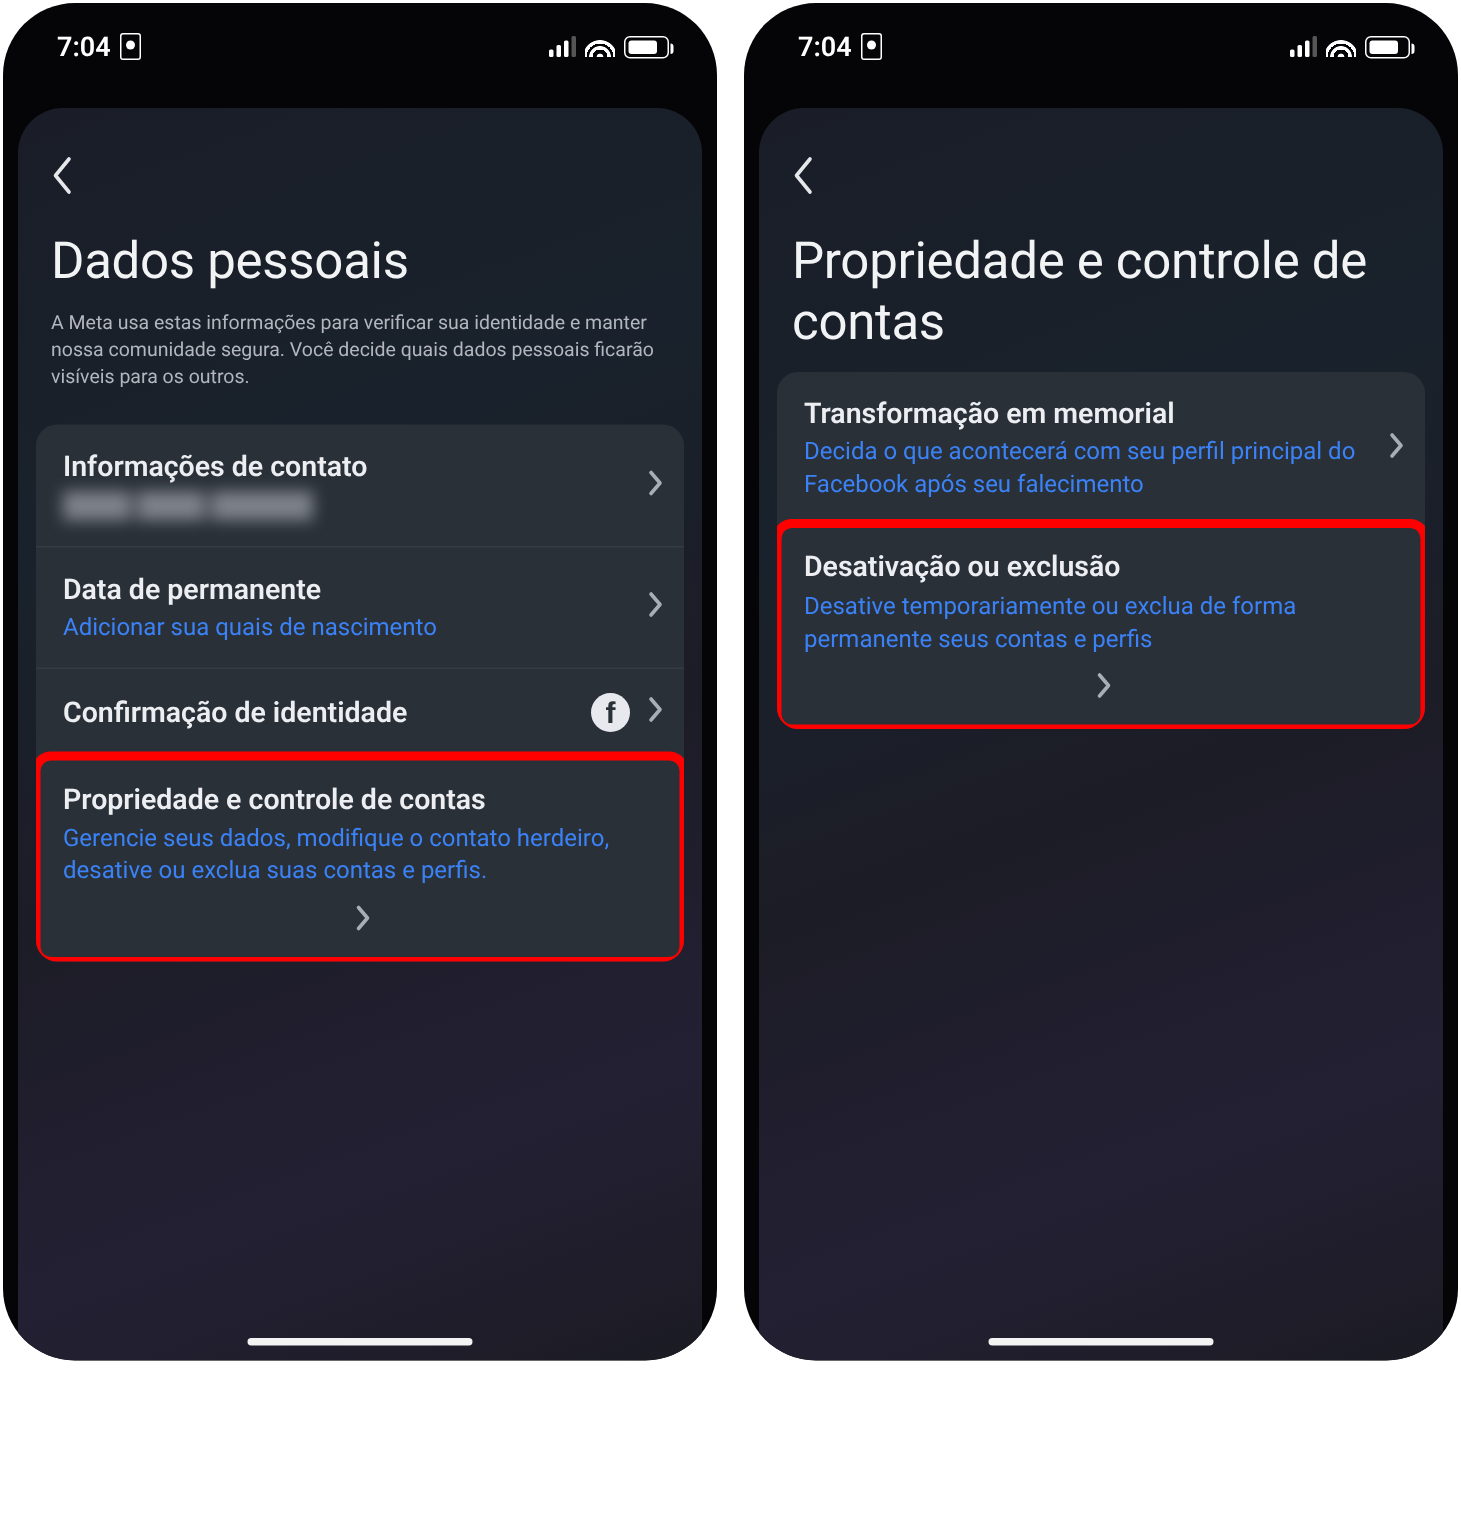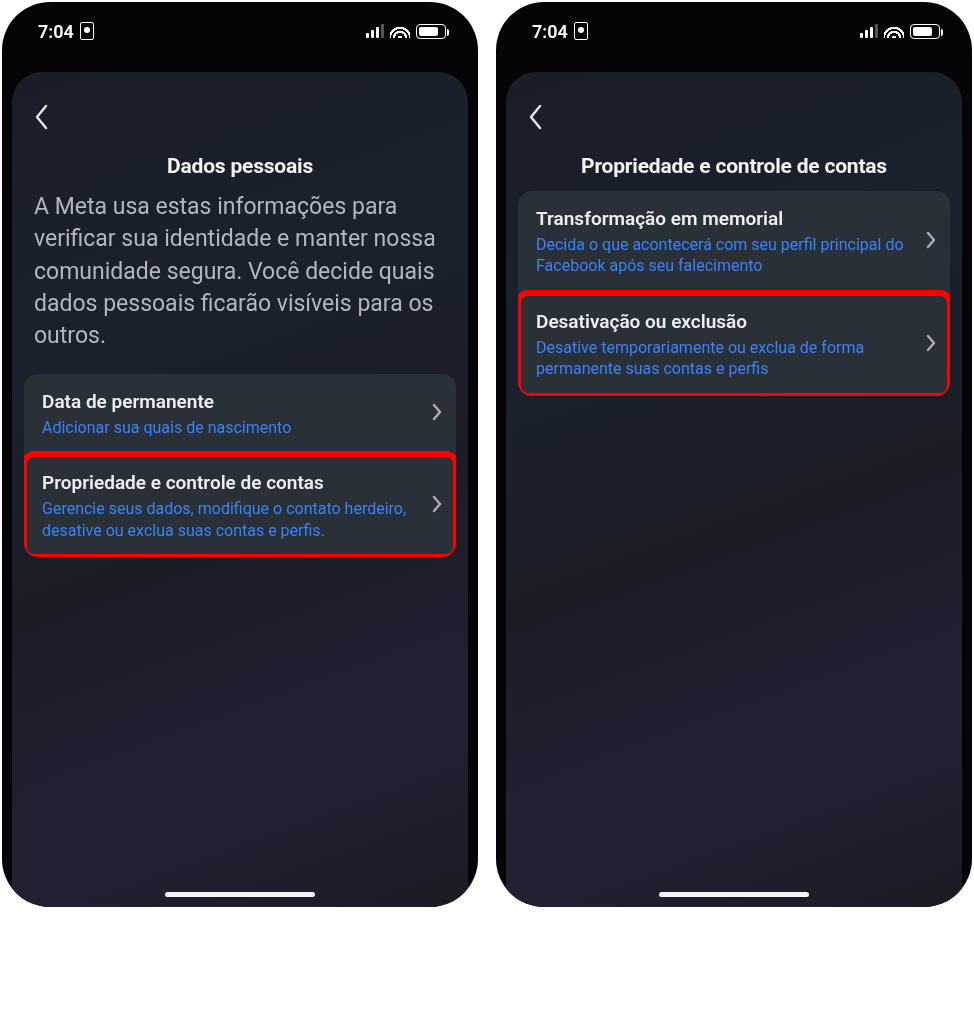--- a/index.html
+++ b/index.html
@@ -106,30 +106,29 @@
   .back {
     color:#e6e7ea;
     padding: 8px 22px 20px 22px;
     cursor:pointer;
     width:fit-content;
   }
   .back svg{width:16px;height:26px;stroke:#e6e7ea;stroke-width:2.4;fill:none;}
 
   .page-title {
     color:#f2f3f5;
-    font-size: 21px;
-    font-weight: 700;
+    font-size: 34px;
+    font-weight: 400;
     line-height:1.2;
     padding: 0 22px 12px 22px;
     letter-spacing:-0.2px;
-    text-align:center;
   }
   .page-desc {
     color:#b3b6be;
-    font-size: 23px;
+    font-size: 13px;
     line-height:1.4;
     padding: 0 22px 22px 22px;
   }
 
   .list {
     margin: 0 12px;
     background: #2a3038;
     border-radius: 14px;
     overflow:hidden;
   }
@@ -164,20 +163,21 @@
   .fb-badge{
     width:26px;height:26px;border-radius:50%;background:#e7e9ee;display:inline-flex;align-items:center;justify-content:center;flex:0 0 auto;
   }
   .fb-badge span{color:#2a3038;font-weight:900;font-size:20px;font-family:Arial,Helvetica,sans-serif;transform:translateY(2px);}
 
   .highlight {
     outline: 6px solid #ff0000;
     outline-offset:-3px;
     border-radius:10px;
     z-index:2;
+    flex-direction:column;
   }
 
   .home-indicator{
     position:absolute;
     bottom:10px;left:50%;transform:translateX(-50%);
     width:150px;height:5px;border-radius:3px;background:#fff;opacity:.95;
   }
 </style>
 </head>
 <body>
@@ -207,31 +207,51 @@
       <svg viewBox="0 0 16 26">
           <polyline points="12,2 3,13 12,24" stroke-linecap="round" stroke-linejoin="round"></polyline>
         </svg>
     </div>
 
     <h1 class="page-title">Dados pessoais</h1>
     <p class="page-desc">A Meta usa estas informações para verificar sua identidade e manter nossa comunidade segura. Você decide quais dados pessoais ficarão visíveis para os outros.</p>
 
     <div class="list">
 
+      <div class="row">
+        <div class="row-main">
+          <div class="row-title">Informações de contato</div>
+          <div class="row-sub blurred">████ ████ ██████</div>
+        </div>
+        <span class="chev"><svg viewBox="0 0 10 18">
+              <polyline points="2,2 8,9 2,16" stroke-linecap="round" stroke-linejoin="round"></polyline>
+            </svg></span>
+      </div>
 
       <div class="row">
         <div class="row-main">
           <div class="row-title">Data de permanente</div>
           <div class="row-sub">Adicionar sua quais de nascimento</div>
         </div>
         <span class="chev"><svg viewBox="0 0 10 18">
               <polyline points="2,2 8,9 2,16" stroke-linecap="round" stroke-linejoin="round"></polyline>
             </svg></span>
       </div>
 
+      <div class="row">
+        <div class="row-main">
+          <div class="row-title">Confirmação de identidade</div>
+        </div>
+        <span class="fb-badge">
+            <span>f</span>
+          </span>
+        <span class="chev"><svg viewBox="0 0 10 18">
+              <polyline points="2,2 8,9 2,16" stroke-linecap="round" stroke-linejoin="round"></polyline>
+            </svg></span>
+      </div>
 
       <div class="row highlight">
         <div class="row-main">
           <div class="row-title">Propriedade e controle de contas</div>
           <div class="row-sub">Gerencie seus dados, modifique o contato herdeiro, desative ou exclua suas contas e perfis.</div>
         </div>
         <span class="chev"><svg viewBox="0 0 10 18">
               <polyline points="2,2 8,9 2,16" stroke-linecap="round" stroke-linejoin="round"></polyline>
             </svg></span>
       </div>
@@ -279,21 +299,21 @@
           <div class="row-sub">Decida o que acontecerá com seu perfil principal do Facebook após seu falecimento</div>
         </div>
         <span class="chev"><svg viewBox="0 0 10 18">
               <polyline points="2,2 8,9 2,16" stroke-linecap="round" stroke-linejoin="round"></polyline>
             </svg></span>
       </div>
 
       <div class="row highlight">
         <div class="row-main">
           <div class="row-title">Desativação ou exclusão</div>
-          <div class="row-sub">Desative temporariamente ou exclua de forma permanente suas contas e perfis</div>
+          <div class="row-sub">Desative temporariamente ou exclua de forma permanente seus contas e perfis</div>
         </div>
         <span class="chev"><svg viewBox="0 0 10 18">
               <polyline points="2,2 8,9 2,16" stroke-linecap="round" stroke-linejoin="round"></polyline>
             </svg></span>
       </div>
 
     </div>
 
     <div class="home-indicator"></div>
   </div>

